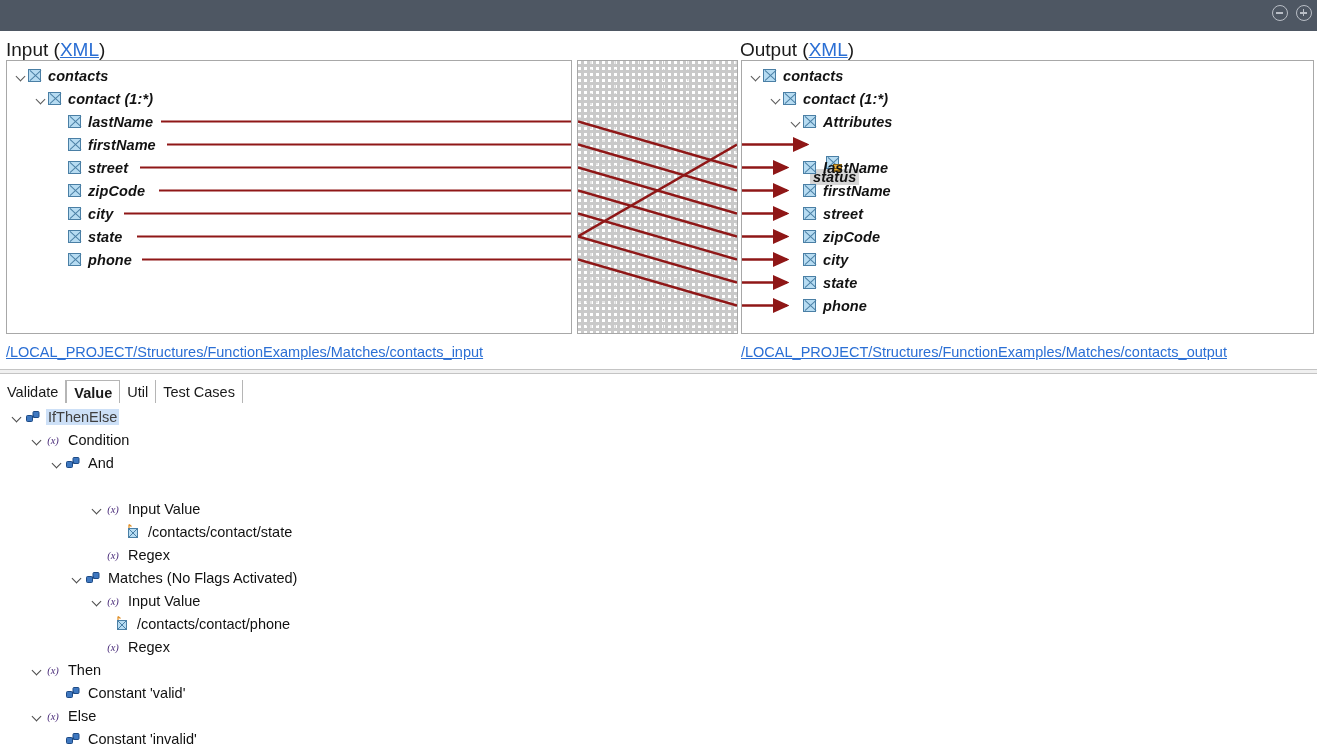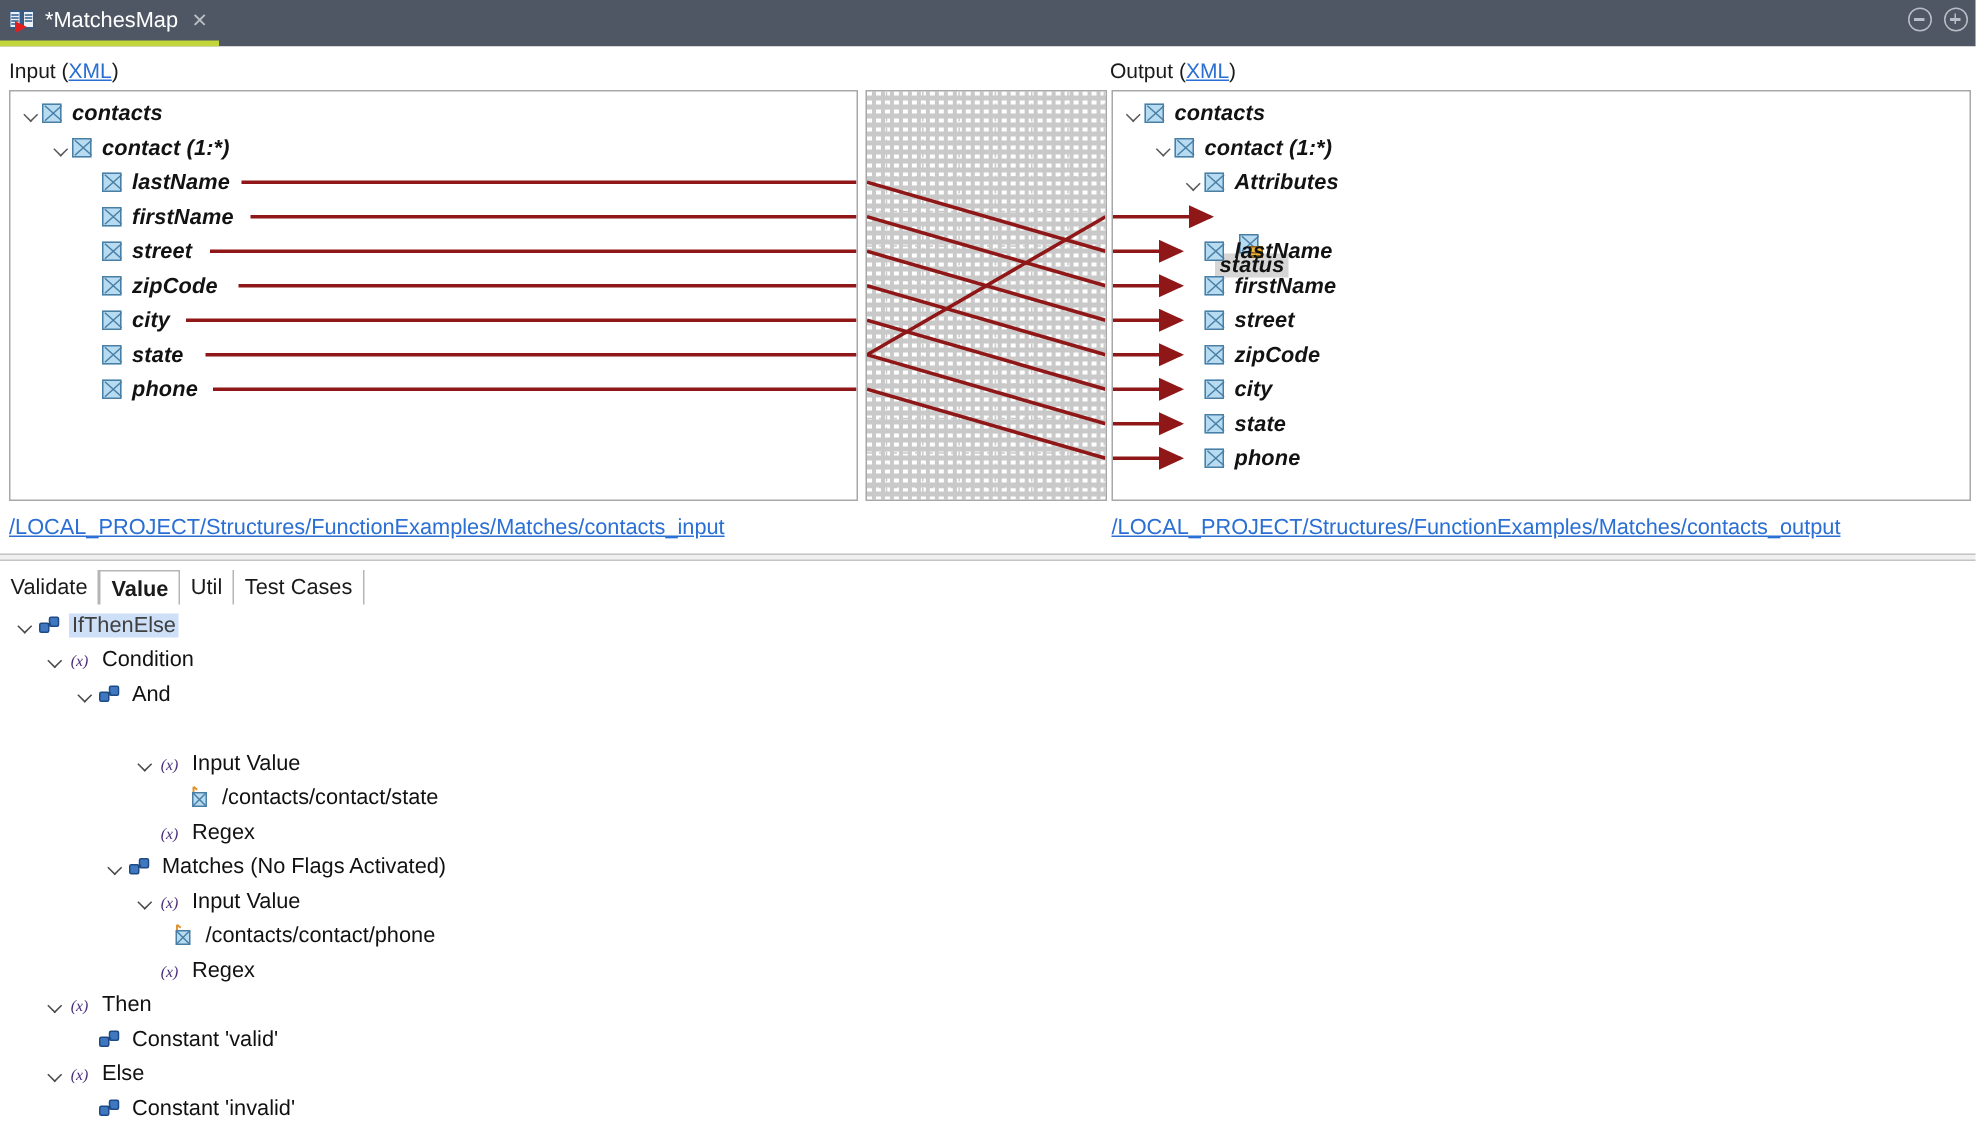--- a/index.html
+++ b/index.html
@@ -45,21 +45,21 @@
   }
   #btn-min { left: 1272px; }
   #btn-max { left: 1296px; }
 
   
   #top-area {
     position: absolute; left: 0; top: 31px; width: 1317px; height: 336px;
     background: #ffffff;
   }
   .panel-caption {
-    position: absolute; font-size: 14px; color: #1a1a1a; white-space: nowrap;
+    position: absolute; font-size: 19px; color: #1a1a1a; white-space: nowrap;
   }
   .panel-caption a { color: #2b6fd4; text-decoration: underline; }
   #cap-input  { left: 6px;   top: 8px; }
   #cap-output { left: 740px; top: 8px; }
 
   .tree-box {
     position: absolute; background: #ffffff;
     border: 1px solid #a8a8a8;
     overflow: hidden;
   }
@@ -164,38 +164,20 @@
     transform: rotate(-45deg);
   }
   .ficon { width: 16px; height: 16px; flex: none; margin-right: 5px; position: relative; }
   .blabel { padding: 0 2px; }
   .brow.selected .blabel { background: #cde0f7; color: #404040; }
 </style>
 </head>
 <body>
 
 <div id="titlebar">
-  <div id="tab">
-    <span id="tab-icon">
-      <svg width="17" height="16" viewBox="0 0 17 16">
-        <rect x="0.5" y="1.5" width="7" height="11" fill="#eef2f7" stroke="#2f5d8c"></rect>
-        <line x1="1.5" y1="4" x2="6.5" y2="4" stroke="#2f5d8c"></line>
-        <line x1="1.5" y1="6" x2="6.5" y2="6" stroke="#2f5d8c"></line>
-        <line x1="1.5" y1="8" x2="6.5" y2="8" stroke="#2f5d8c"></line>
-        <line x1="1.5" y1="10" x2="6.5" y2="10" stroke="#2f5d8c"></line>
-        <rect x="9.5" y="1.5" width="7" height="11" fill="#eef2f7" stroke="#2f5d8c"></rect>
-        <line x1="10.5" y1="4" x2="15.5" y2="4" stroke="#2f5d8c"></line>
-        <line x1="10.5" y1="6" x2="15.5" y2="6" stroke="#2f5d8c"></line>
-        <line x1="10.5" y1="8" x2="15.5" y2="8" stroke="#2f5d8c"></line>
-        <polygon points="4,8 12,12 4,16" fill="#e02020"></polygon>
-      </svg>
-    </span>
-    <span id="tab-label">*MatchesMap</span>
-    <span id="tab-close">✕</span>
-  </div>
   <div id="btn-min" class="winbtn"></div>
   <div id="btn-max" class="winbtn plus"></div>
 </div>
 
 <div id="top-area">
 
   <div id="cap-input" class="panel-caption">
     <span>Input (</span><a href="#">XML</a><span>)</span>
   </div>
 

